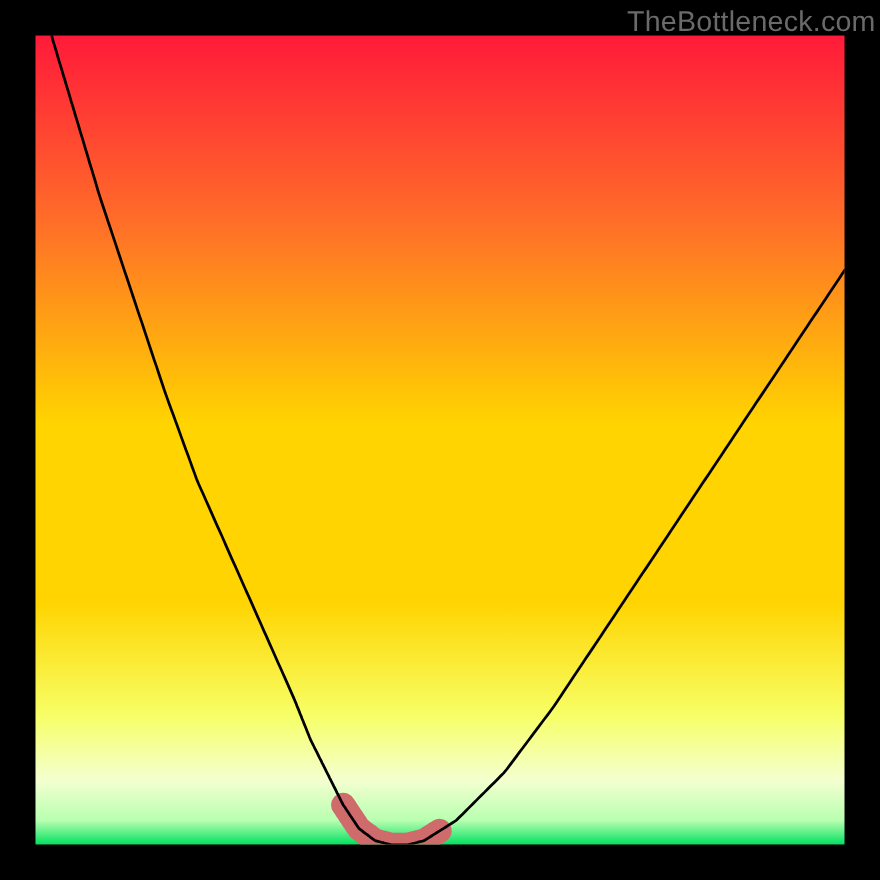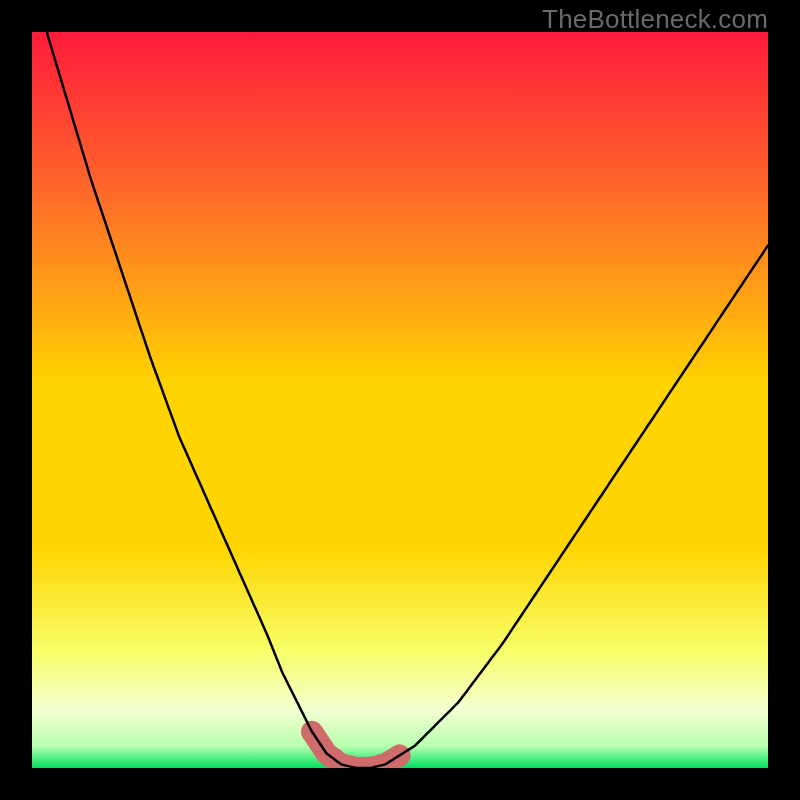--- a/index.html
+++ b/index.html
@@ -23,21 +23,21 @@
     position: absolute;
     top: 32px;
     left: 32px;
     width: 736px;
     height: 736px;
     overflow: hidden;
   }
   .watermark {
     position: absolute;
     top: 4px;
-    right: 32px;
+    right: 4px;
     color: #6a6a6a;
     font-size: 26px;
     font-weight: 400;
     letter-spacing: 0.2px;
     user-select: none;
   }
 </style>
 </head>
 <body>
 

